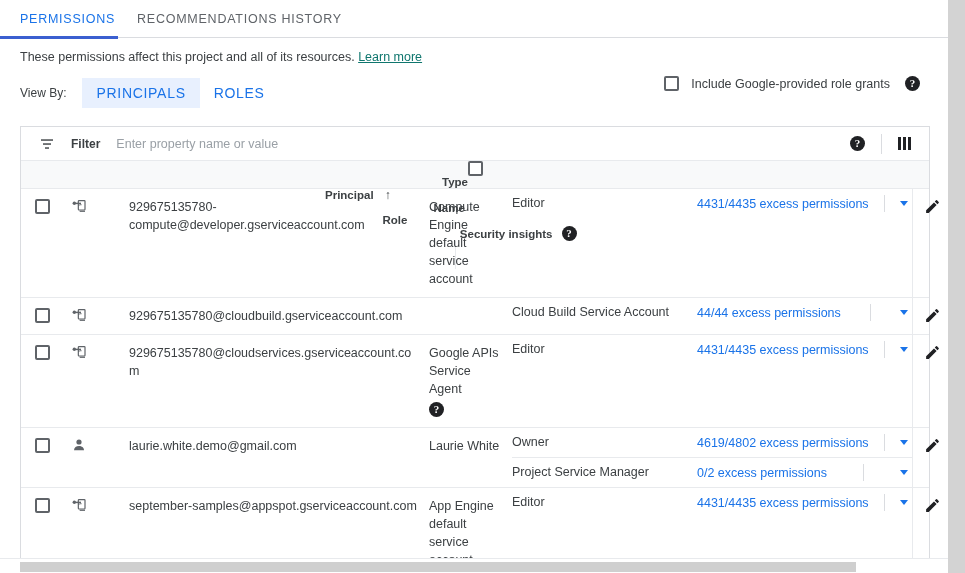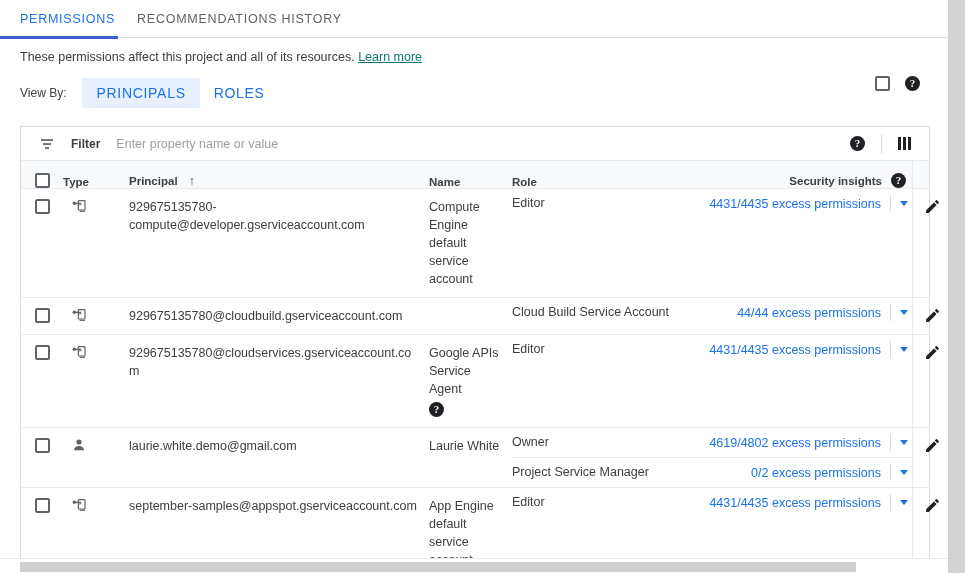--- a/index.html
+++ b/index.html
@@ -154,25 +154,26 @@
   .toolbar-right .help-ico { margin-right: 16px; }
   .vdiv { width:1px; height:20px; background:#dadce0; margin-right:16px; }
   .cols-ico { display:flex; gap:2px; margin-right:18px; cursor:pointer; }
   .cols-ico i { display:block; width:3px; height:13px; background:#202124; }
 
   
   .thead {
     display: flex;
     background: #f8f9fa;
     height: 28px;
-    align-items: flex-end;
+    align-items: center;
     border-bottom: 1px solid #e8eaed;
     font-size: 11.5px;
     font-weight: bold;
     color: #3c4043;
+    flex-direction: column;
   }
   .c-check { width: 42px; display:flex; justify-content:center; align-items:center; flex:none;}
   .c-type  { width: 66px; flex:none; }
   .c-prin  { width: 300px; flex:none; }
   .c-name  { width: 83px; flex:none; }
   .c-role  { width: 185px; flex:none; }
   .c-ins   { width: 215px; flex:none; display:flex; align-items:center; justify-content:flex-end; padding-right:6px;}
 
   .thead .c-ins .help-ico { margin-left: 9px; }
   .sort-arrow { margin-left: 8px; font-size: 12px; }
@@ -206,21 +207,21 @@
   .rolestack { display:flex; flex-direction: column; flex: none; }
   .roleline {
     display: flex;
     align-items: flex-start;
     min-height: 29px;
   }
   .roleline + .roleline { border-top: 1px solid #e8eaed; }
   .role-name { width:185px; flex:none; padding: 6px 0; line-height:17px;}
   .role-ins {
     width: 215px; flex:none;
-    display:flex; align-items:center; justify-content:flex-end;
+    display:flex; align-items:center; justify-content:space-between;
     padding: 6px 0;
   }
   .ins-link {
     color: #1a73e8;
     font-size: 12.5px;
     cursor: pointer;
     white-space: nowrap;
   }
   .ins-sep { width:1px; height:17px; background:#dadce0; margin:0 9px; }
   .caret {
@@ -286,20 +287,21 @@
     <a>Learn more</a>
   </div>
 
   <div class="viewrow">
     <span class="viewby-label">View By:</span>
     <span class="seg active">PRINCIPALS</span>
     <span class="seg">ROLES</span>
 
     <div class="incl-wrap">
       <span class="cbox"></span>
+      <span class="incl-label">Include Google-provided role grants</span>
       <span class="help-ico">?</span>
     </div>
   </div>
 
   <div class="card">
 
     <div class="toolbar">
       <svg class="filter-ico" viewBox="0 0 24 24">
         <rect x="3" y="5" width="18" height="2.1" fill="#3c4043"></rect>
         <rect x="6" y="11" width="12" height="2.1" fill="#3c4043"></rect>

